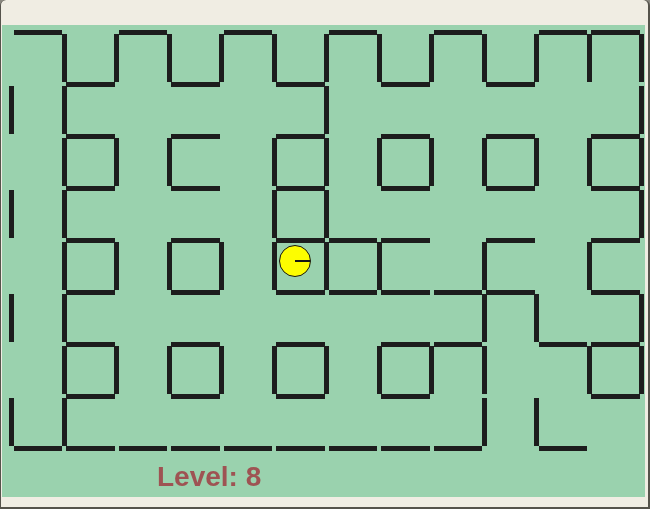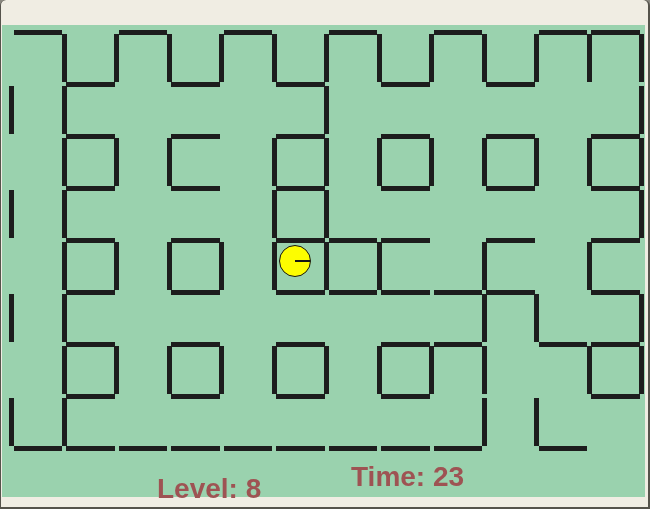--- a/index.html
+++ b/index.html
@@ -21,21 +21,21 @@
   .btn-min{right:31px;}
   .btn-close{right:3px;}
   .btn-min .glyph{position:absolute;left:0;width:100%;top:1px;font-size:13px;line-height:16px;}
   .btn-close .glyph{position:absolute;left:0;width:100%;top:1px;font-size:12px;line-height:16px;}
   .game-area{position:absolute;left:2px;top:25px;width:643px;height:472px;background:#9ad2ae;}
   .maze-layer{position:absolute;left:0;top:0;width:650px;height:497px;}
   .wall{position:absolute;background:#1d1d1d;}
   .duck{position:absolute;background:#fdfd00;border:1px solid #151515;border-radius:50%;box-sizing:border-box;}
   .duck-line{position:absolute;height:2px;background:#151515;}
   .status-label{position:absolute;font-size:28px;font-weight:bold;color:#9e5353;white-space:pre;}
-  .lvl{left:157px;top:461px;margin-top:12px;}
+  .lvl{left:157px;top:461px;}
   .tim{left:351px;top:461px;}
 </style>
 </head>
 <body>
 
 <div class="window">
   <div class="frame"></div>
 
   <div class="game-area"></div>
 
@@ -161,15 +161,14 @@
       <div class="wall" style="left: 481.5px; top: 346px; width: 5px; height: 48px;"></div>
       <div class="wall" style="left: 586.5px; top: 346px; width: 5px; height: 48px;"></div>
       <div class="wall" style="left: 639px; top: 346px; width: 5px; height: 48px;"></div>
       <div class="wall" style="left: 9px; top: 398px; width: 5px; height: 48px;"></div>
       <div class="wall" style="left: 61.5px; top: 398px; width: 5px; height: 48px;"></div>
       <div class="wall" style="left: 481.5px; top: 398px; width: 5px; height: 48px;"></div>
       <div class="wall" style="left: 534px; top: 398px; width: 5px; height: 48px;"></div>
     </div>
 
   <span class="status-label lvl">Level: 8</span>
-  <span class="status-label tim">Time: 23</span>
 
 </div>
 
 </body></html>

